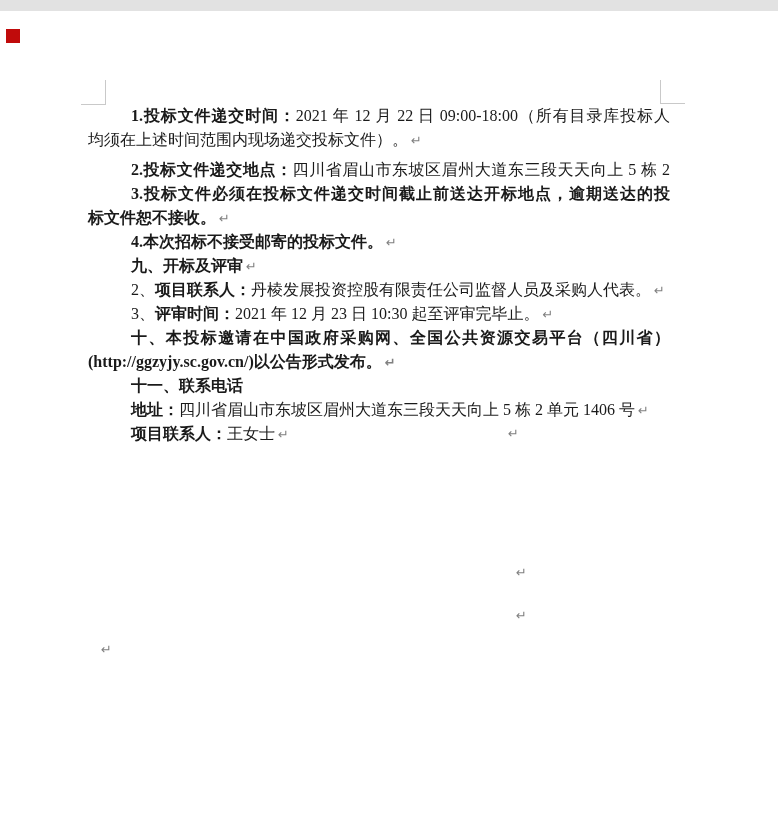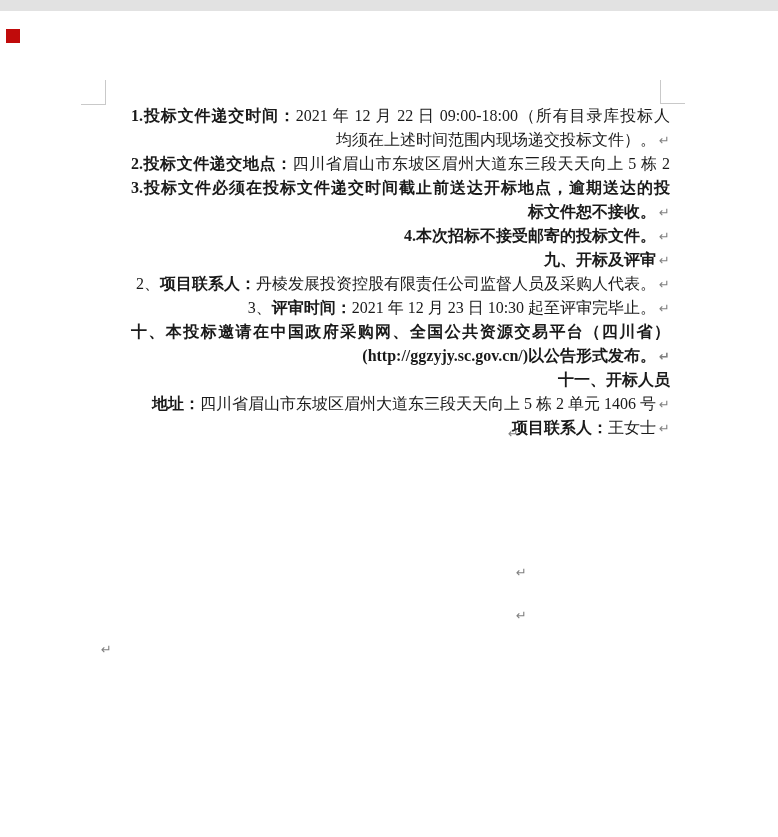--- a/index.html
+++ b/index.html
@@ -6,24 +6,24 @@
   body{
     width:778px;height:837px;position:relative;background:#ffffff;overflow:hidden;
     font-family:"Liberation Serif","DejaVu Serif",serif;color:#1a1a1a;
   }
   .topbar{position:absolute;left:0;top:0;width:778px;height:11px;background:#e2e2e2;}
   .marker{position:absolute;left:6px;top:29px;width:14px;height:14px;background:#c00b0b;}
   .corner{position:absolute;}
   #corner-tl{left:81px;top:80px;width:24px;height:24px;border-right:1px solid #c9c9c9;border-bottom:1px solid #c9c9c9;}
   #corner-tr{left:660px;top:80px;width:24px;height:23px;border-left:1px solid #c9c9c9;border-bottom:1px solid #c9c9c9;}
   .textblock{position:absolute;left:88px;top:104px;width:582px;font-size:16px;line-height:24px;}
-  .ln{height:24px;white-space:nowrap;text-align:right;}
+  .ln{height:24px;white-space:nowrap;}
   .just{text-align-last:justify;}
   .ind{padding-left:43px;}
-  .gap6{}
+  .gap6{margin-top:6px;}
   .b{font-weight:bold;}
   .pc{color:#808080;font-size:13px;font-family:"DejaVu Sans","Liberation Sans",sans-serif;margin-left:3px;}
   .pc-abs{position:absolute;color:#808080;font-size:13px;line-height:13px;font-family:"DejaVu Sans","Liberation Sans",sans-serif;}
   #pc-l14{left:508px;top:427px;}
   #pc-a{left:516px;top:566px;}
   #pc-b{left:516px;top:609px;}
   #pc-c{left:101px;top:643px;}
   .sq{text-decoration-style:wavy;text-decoration-color:#e00000;text-decoration-thickness:1px;text-underline-offset:3px;}
 </style>
 </head>
@@ -53,21 +53,21 @@
 
 
   <div class="ln ind"><span>2、</span><span class="b">项目联系人：</span><span>丹棱发展投资控股有限责任公司监督人员及采购人代表。</span><span class="pc">↵</span></div>
 
   <div class="ln ind"><span>3、</span><span class="b">评审时间：</span><span>2021 年 12 月 23 日 10:30 起至评审完毕止。</span><span class="pc">↵</span></div>
 
   <div class="ln ind just"><span class="b">十、本投标邀请在中国政府采购网、全国公共资源交易平台（四川省）</span></div>
 
   <div class="ln b"><span>(</span><span class="sq">http</span><span>://</span><span class="sq">ggzyjy</span><span>.</span><span class="sq">sc</span><span>.</span><span class="sq">gov</span><span>.</span><span class="sq">cn</span><span>/)</span><span>以公告形式发布。</span><span class="pc">↵</span></div>
 
-  <div class="ln ind"><span class="b">十一、开标人员</span></div>
+  <div class="ln ind"><span class="b">十一、联系电话</span></div>
 
 
   <div class="ln ind"><span class="b">地址：</span><span>四川省眉山市东坡区眉州大道东三段天天向上 5 栋 2 单元 1406 号</span><span class="pc">↵</span></div>
 
   <div class="ln ind"><span class="b">项目联系人：</span><span>王女士</span><span class="pc">↵</span></div>
 
 
 </div>
 
 <span class="pc-abs" id="pc-l14">↵</span>

